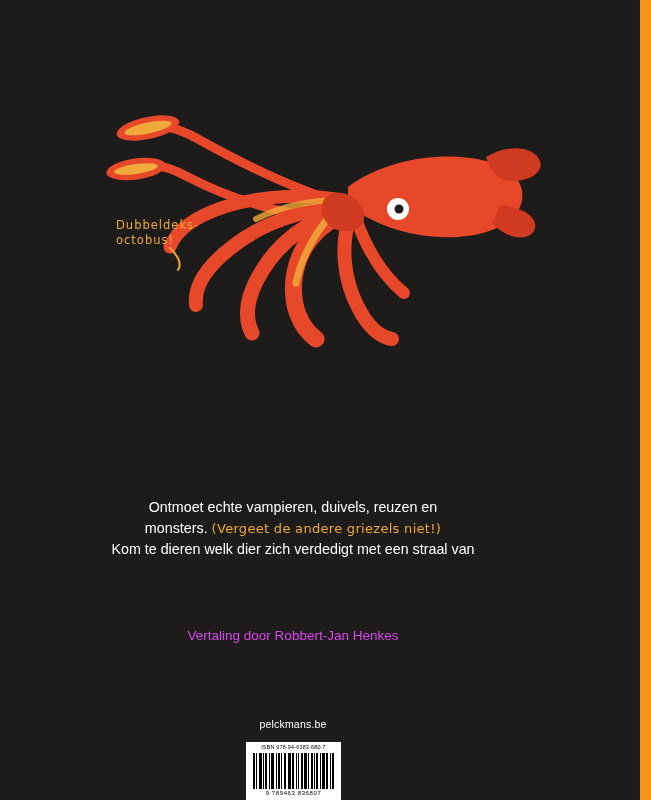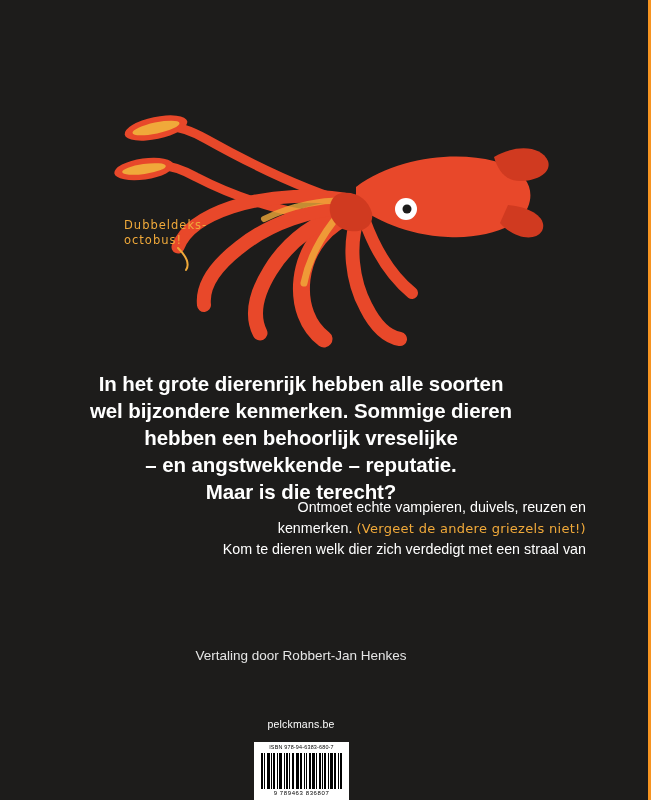--- a/index.html
+++ b/index.html
@@ -25,21 +25,21 @@
     position: absolute;
     top: 0;
     right: 0;
     width: 81px;
     height: 800px;
     background: #f79420;
   }
   #cover {
     position: absolute;
     top: 0;
-    left: 16px;
+    left: 8px;
     width: 632px;
     height: 800px;
     background: #1d1c1b;
     overflow: hidden;
   }
 
   
   #squid {
     position: absolute;
     top: 95px;
@@ -72,43 +72,42 @@
     font-weight: bold;
     letter-spacing: -0.1px;
   }
 
   
   #sub {
     position: absolute;
     left: 0;
     top: 497px;
     width: 570px;
-    text-align: right;
+    text-align: center;
     color: #ffffff;
     font-size: 14.3px;
     line-height: 21px;
   }
   #sub .line { white-space: nowrap; }
   #sub .accent {
     color: #f0a93a;
     font-family: "DejaVu Sans", sans-serif;
     font-size: 13px;
     letter-spacing: 0.3px;
   }
 
   
   #translator {
     position: absolute;
     left: 0;
     top: 628px;
     width: 570px;
     text-align: center;
-    color: #e5e5e5;
+    color: #d946ef;
     font-size: 13.5px;
-    margin-top: 20px;
   }
 
   
   #publisher {
     position: absolute;
     left: 0;
     top: 718px;
     width: 570px;
     text-align: center;
     color: #ffffff;
@@ -201,31 +200,24 @@
     </svg>
 
     <div id="squid-note">
       <div>Dubbeldeks-</div>
       <div>octobus!</div>
       <svg width="40" height="26" viewBox="0 0 40 26" style="position:absolute;left:52px;top:28px;">
         <path d="M2 2 C10 10 14 18 10 24" stroke="#f0a93a" stroke-width="2" fill="none" stroke-linecap="round"></path>
       </svg>
     </div>
 
-    <div id="blurb">
-      <div>In het grote dierenrijk hebben alle soorten</div>
-      <div>wel bijzondere kenmerken. Sommige dieren</div>
-      <div>hebben een behoorlijk vreselijke</div>
-      <div>– en angstwekkende – reputatie.</div>
-      <div>Maar is die terecht?</div>
-    </div>
 
     <div id="sub">
       <div class="line">Ontmoet echte vampieren, duivels, reuzen en</div>
-      <div class="line"><span>kenmerken. </span><span class="accent">(Vergeet de andere griezels niet!)</span></div>
+      <div class="line"><span>monsters. </span><span class="accent">(Vergeet de andere griezels niet!)</span></div>
       <div class="line">Kom te dieren welk dier zich verdedigt met een straal van</div>
     </div>
 
     <div id="translator">Vertaling door Robbert-Jan Henkes</div>
 
     <div id="publisher">pelckmans.be</div>
 
     <div id="barcode-box">
       <div id="barcode-isbn">ISBN 978-94-6383-680-7</div>
       <div id="bars">

